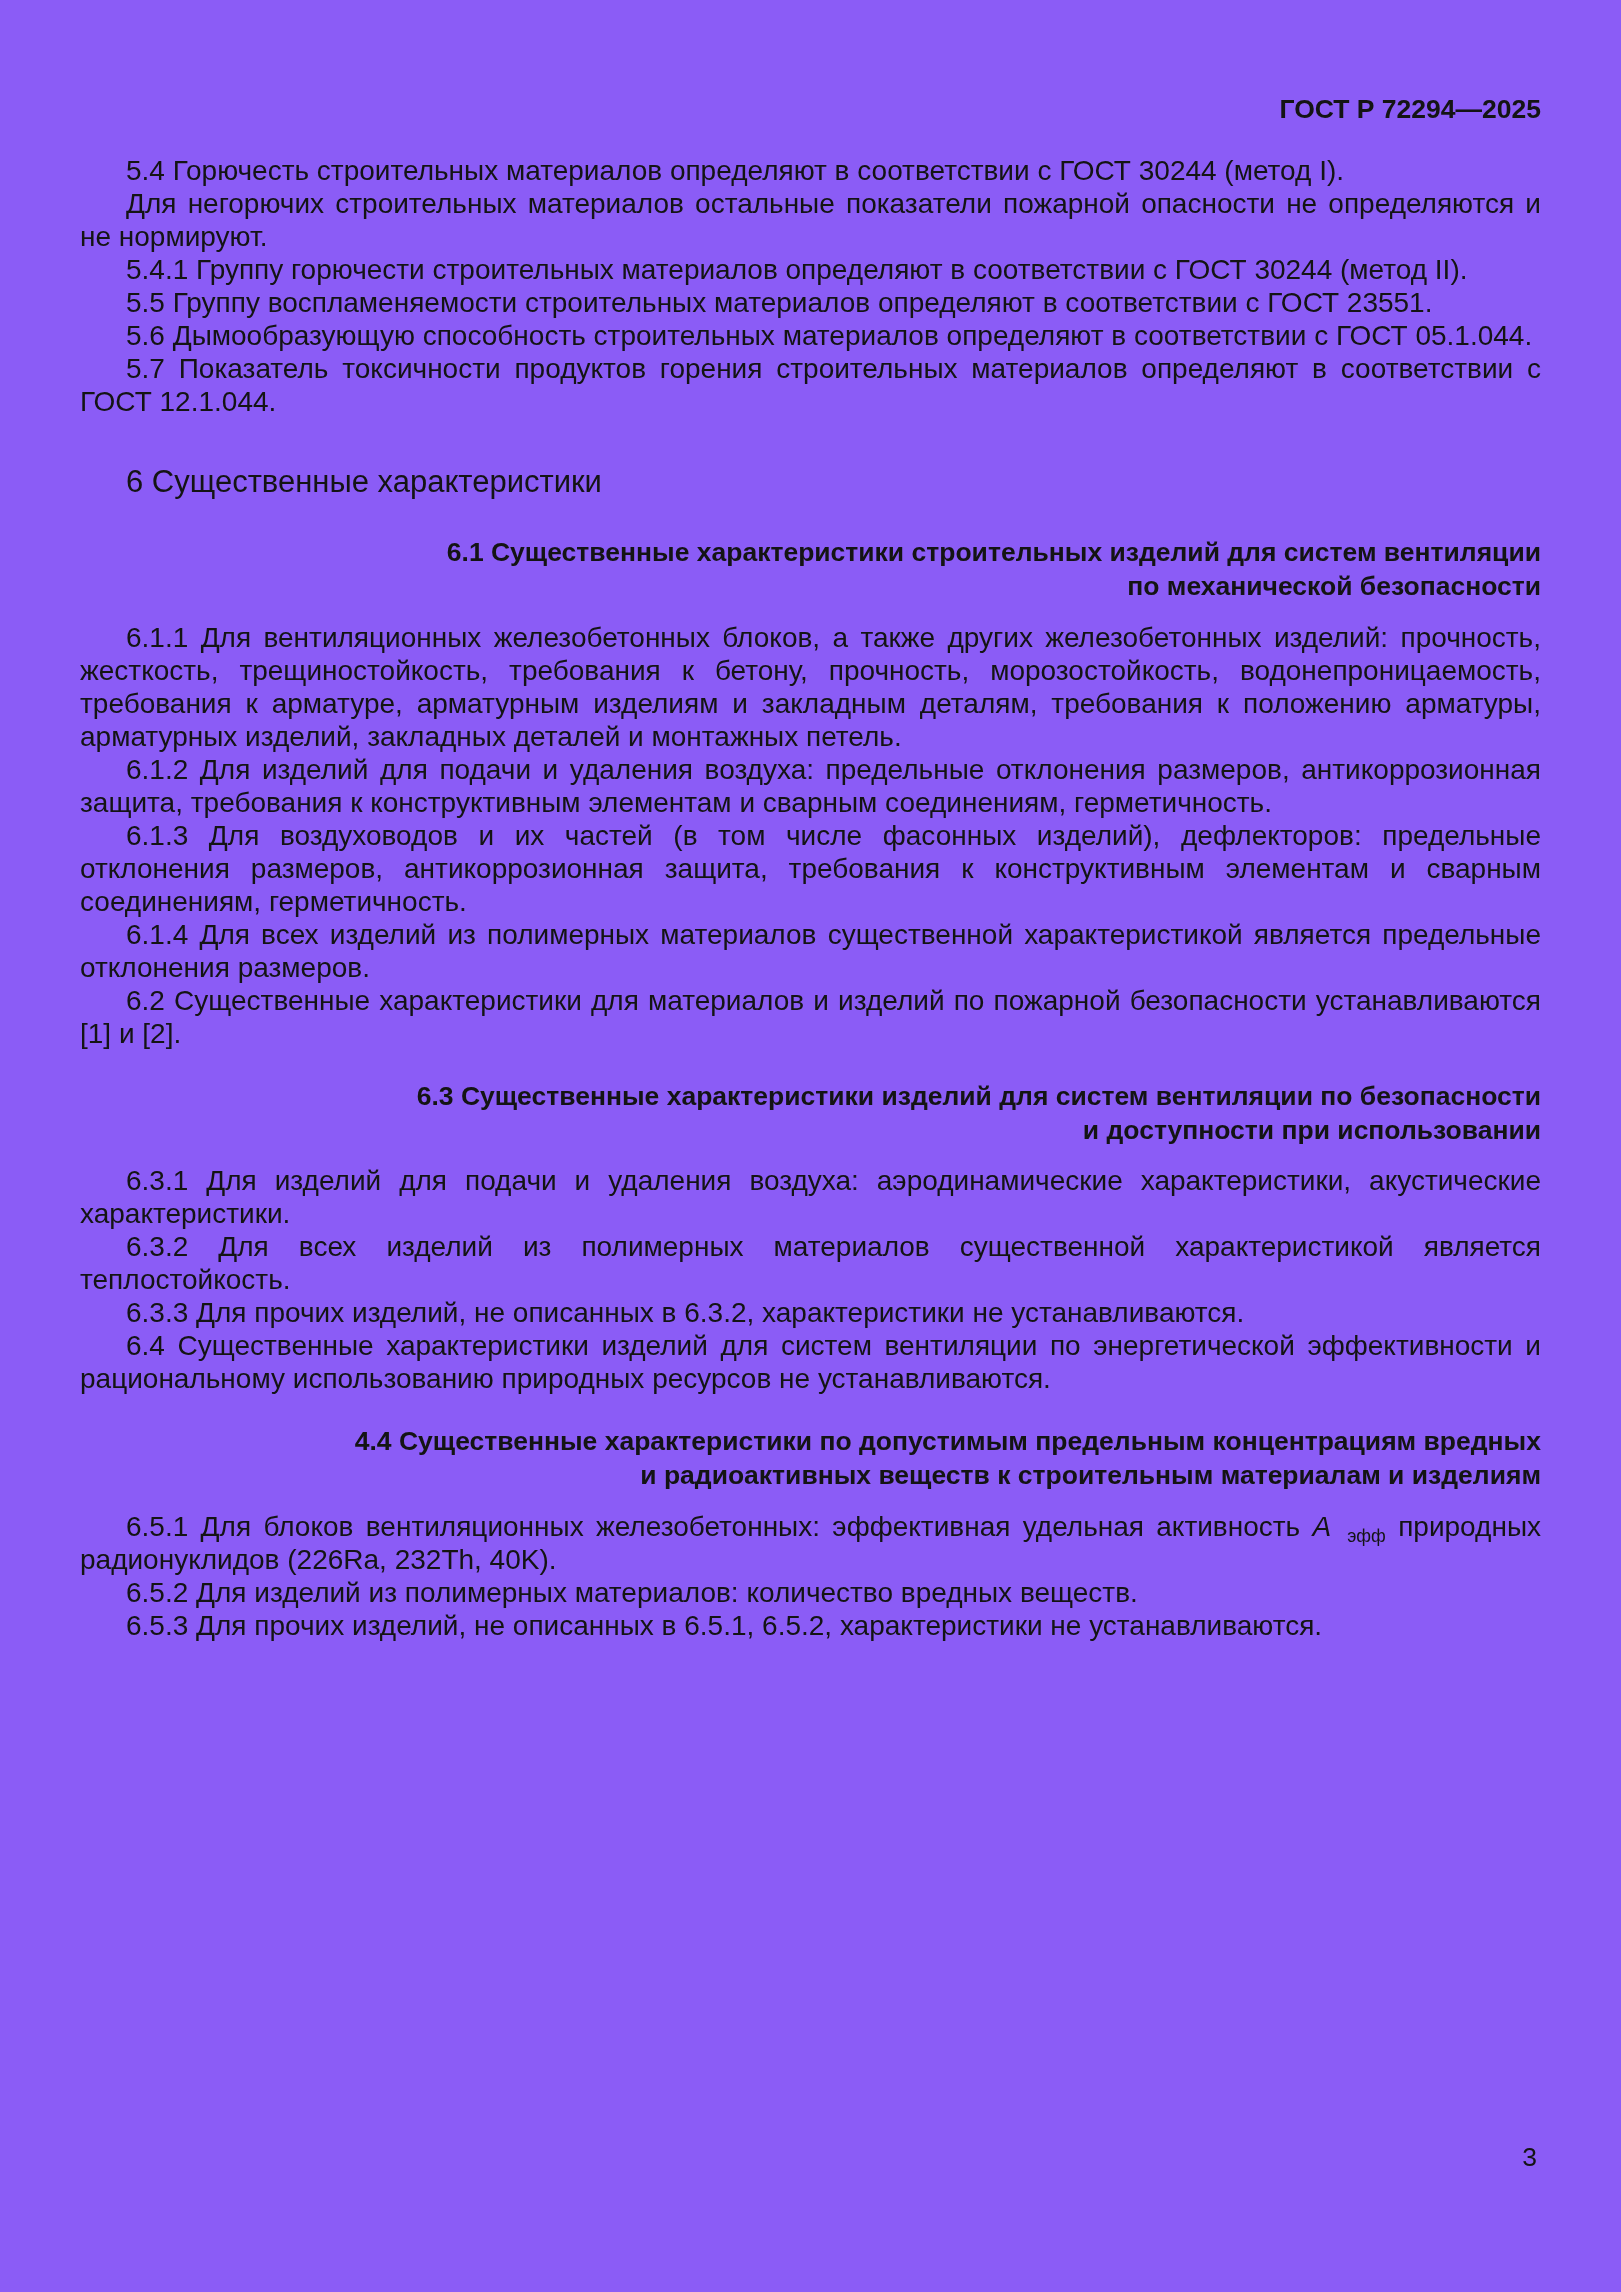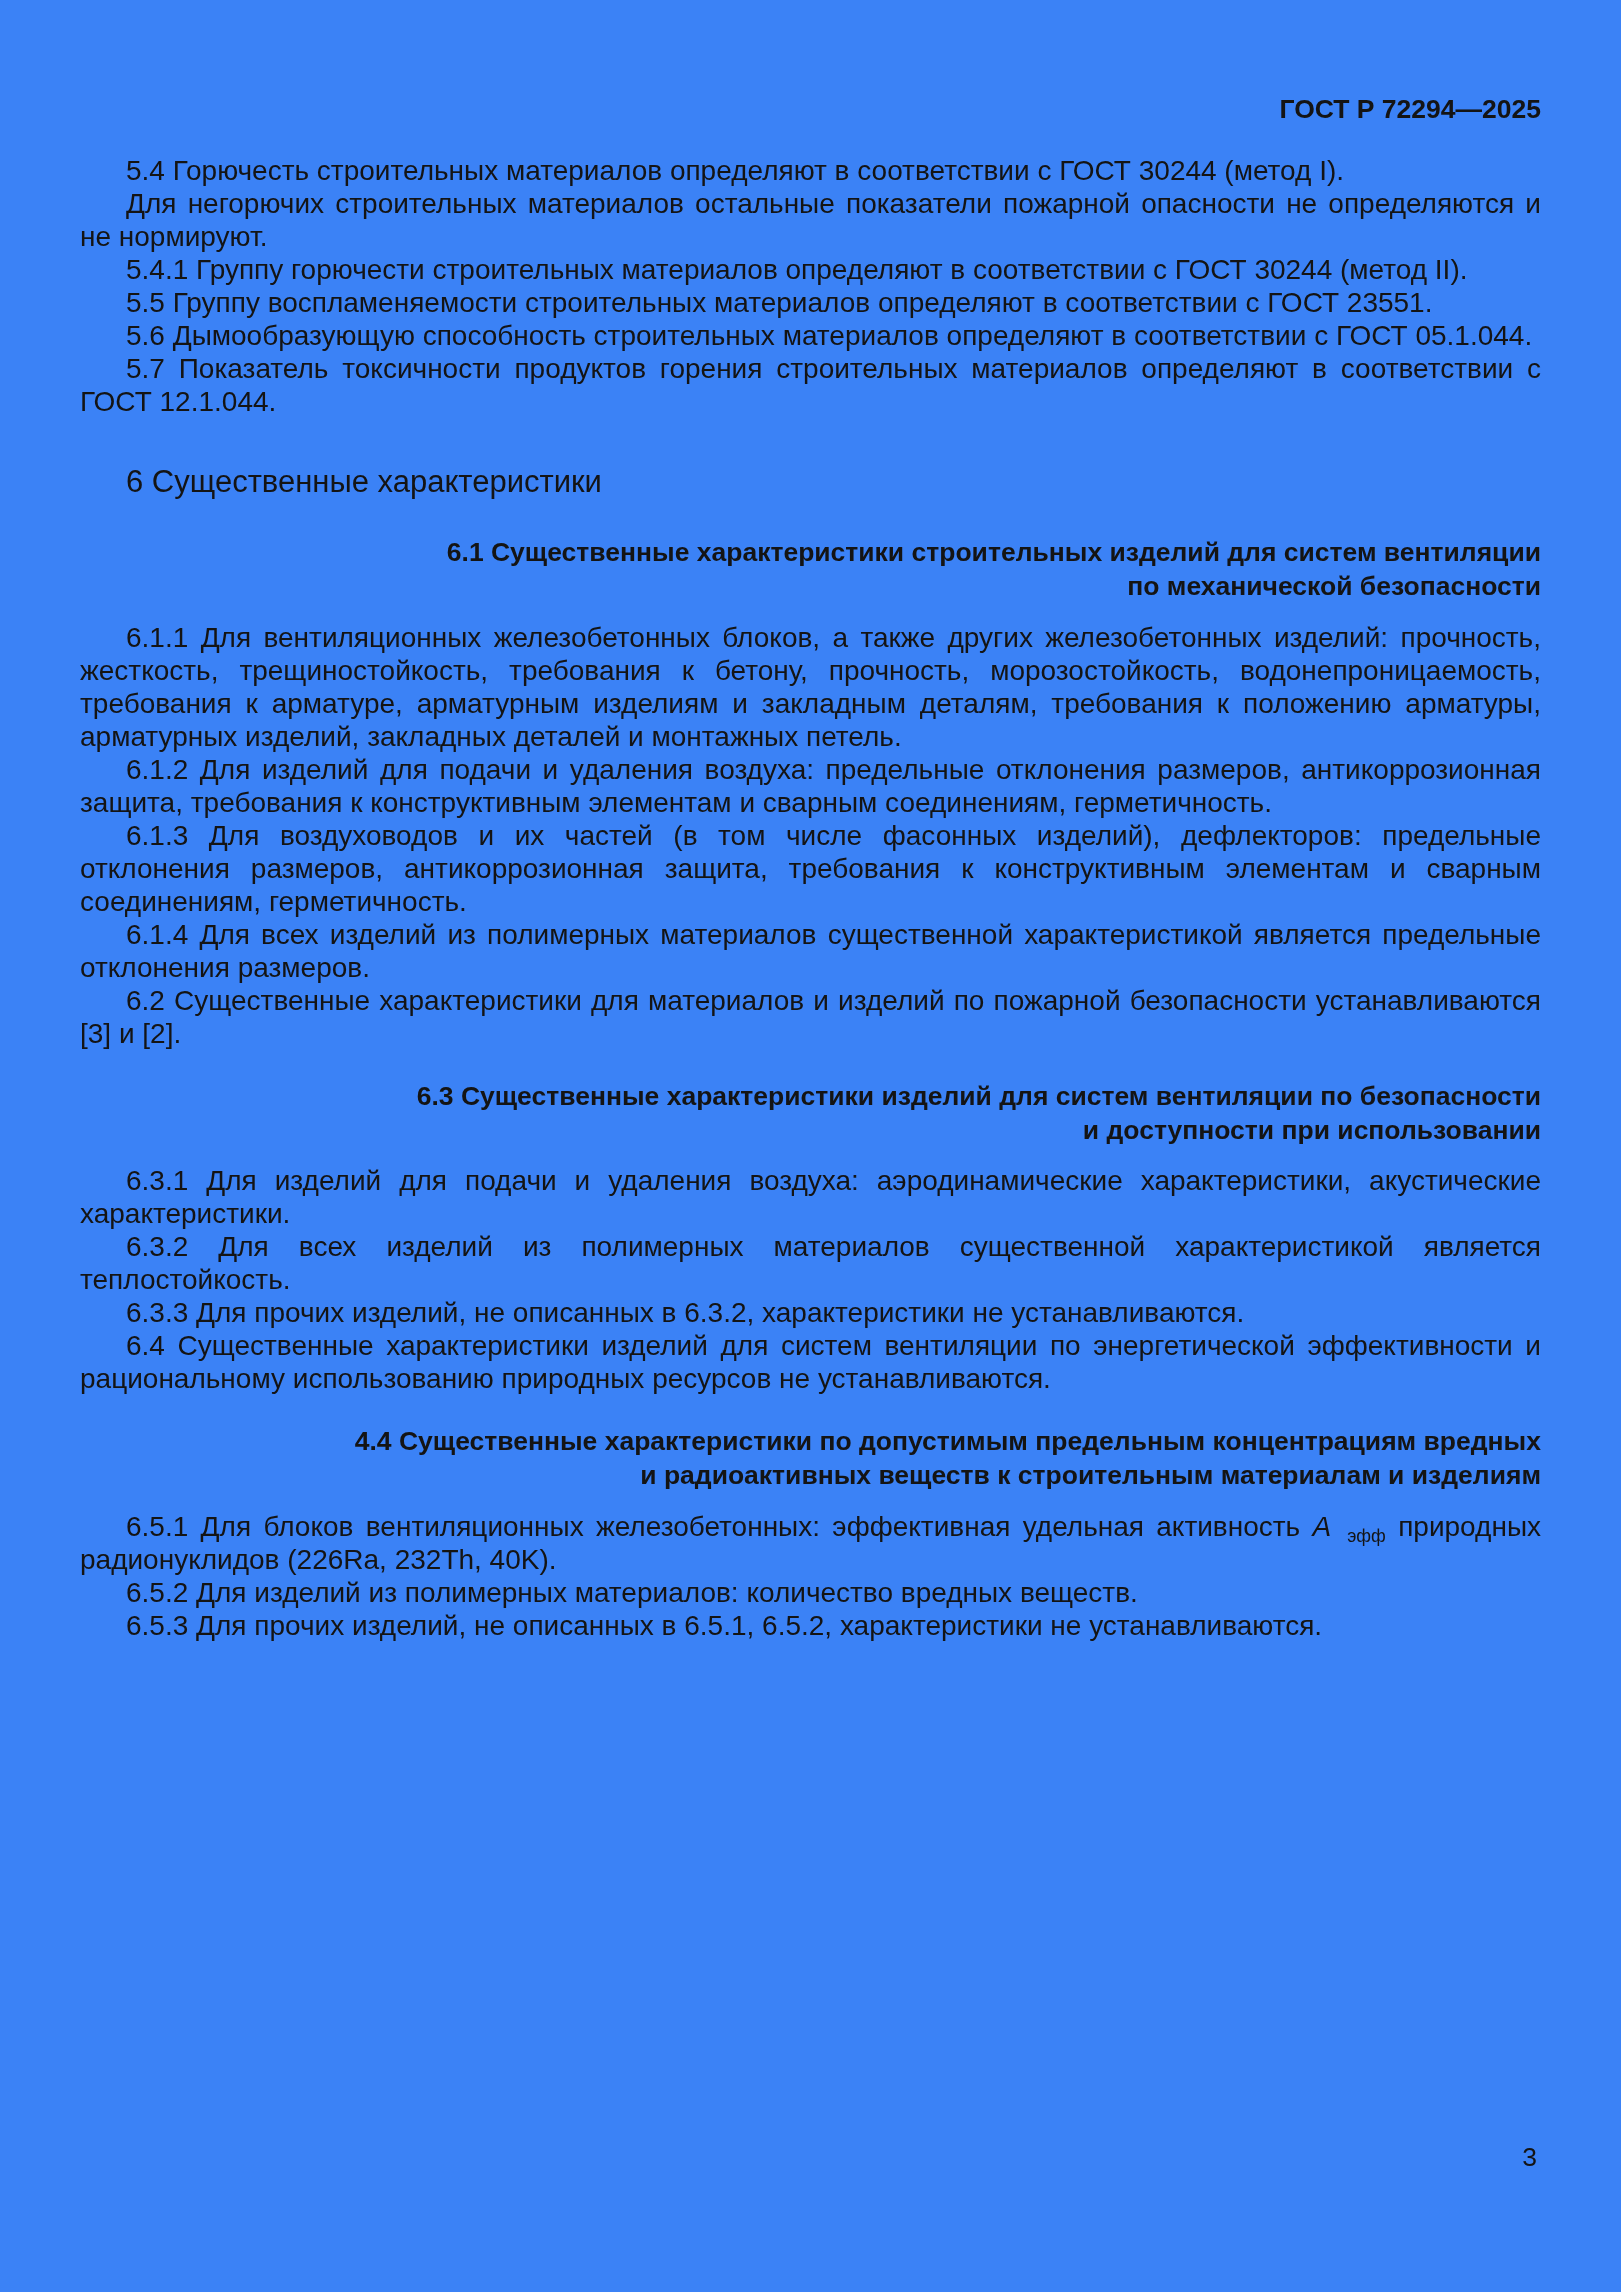--- a/index.html
+++ b/index.html
@@ -5,21 +5,21 @@
   html, body {
     margin: 0;
     padding: 0;
     background: #ffffff;
   }
   .page {
     position: relative;
     width: 1621px;
     height: 2293px;
     margin: 0 auto;
-    background: #3b82f6;
+    background: #8b5cf6;
     box-sizing: border-box;
     padding: 94px 80px 0 80px;
     font-family: "Liberation Sans", sans-serif;
     color: #141414;
     overflow: hidden;
   }
   .doc-header {
     text-align: right;
     font-weight: bold;
     font-size: 26.5px;
@@ -79,21 +79,21 @@
 
   <h1 class="h1">6 Существенные характеристики</h1>
 
   <h2 class="h2">6.1 Существенные характеристики строительных изделий для систем вентиляции
 по  механической безопасности</h2>
 
   <p class="para">6.1.1 Для вентиляционных железобетонных блоков, а также других железобетонных изделий: прочность, жесткость, трещиностойкость, требования к бетону, прочность, морозостойкость, водонепроницаемость, требования к арматуре, арматурным изделиям и закладным деталям, требования к положению арматуры, арматурных изделий, закладных деталей и монтажных петель.</p>
   <p class="para">6.1.2 Для изделий для подачи и удаления воздуха: предельные отклонения размеров, антикоррозионная защита, требования к конструктивным элементам и сварным соединениям, герметичность.</p>
   <p class="para">6.1.3 Для воздуховодов и их частей (в том числе фасонных изделий), дефлекторов: предельные отклонения размеров, антикоррозионная защита, требования к конструктивным элементам и сварным соединениям, герметичность.</p>
   <p class="para">6.1.4 Для всех изделий из полимерных материалов существенной характеристикой является предельные отклонения размеров.</p>
-  <p class="para">6.2 Существенные характеристики для материалов и изделий по пожарной безопасности устанавливаются [3] и [2].</p>
+  <p class="para">6.2 Существенные характеристики для материалов и изделий по пожарной безопасности устанавливаются [1] и [2].</p>
 
   <h2 class="h2">6.3 Существенные характеристики изделий для систем вентиляции по безопасности
 и  доступности при использовании</h2>
 
   <p class="para">6.3.1 Для изделий для подачи и удаления воздуха: аэродинамические характеристики, акустические характеристики.</p>
   <p class="para">6.3.2 Для всех изделий из полимерных материалов существенной характеристикой является теплостойкость.</p>
   <p class="para">6.3.3 Для прочих изделий, не описанных в 6.3.2, характеристики не устанавливаются.</p>
   <p class="para">6.4 Существенные характеристики изделий для систем вентиляции по энергетической эффективности и рациональному использованию природных ресурсов не устанавливаются.</p>
 
   <h2 class="h2">4.4 Существенные характеристики по допустимым предельным концентрациям вредных

